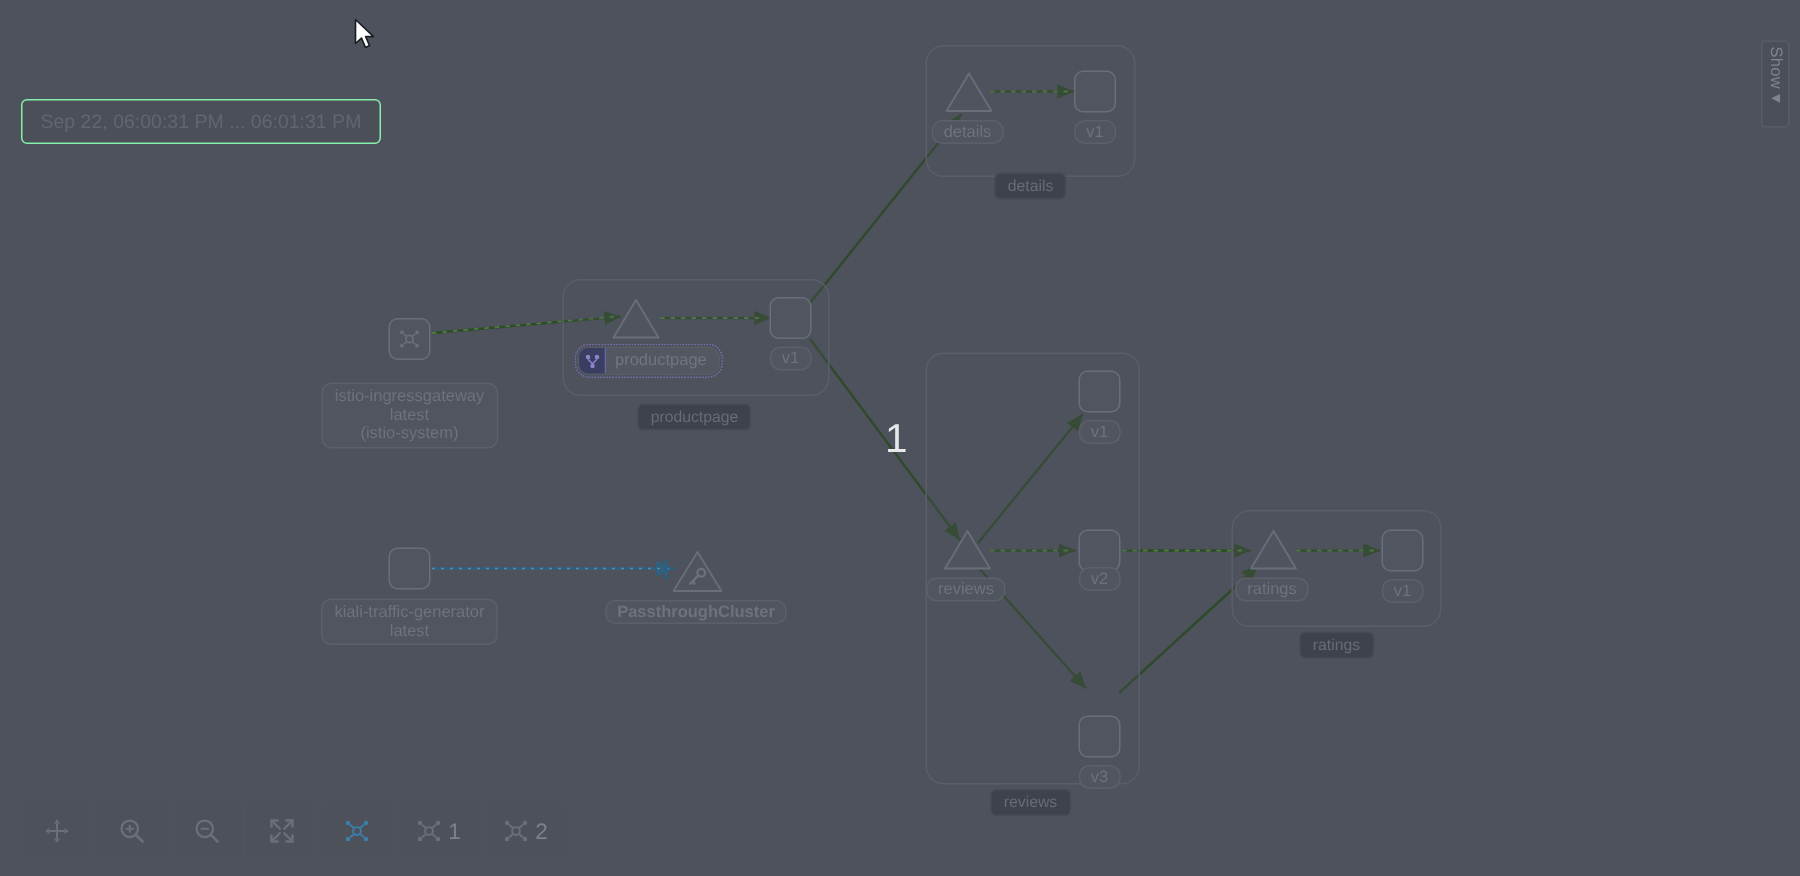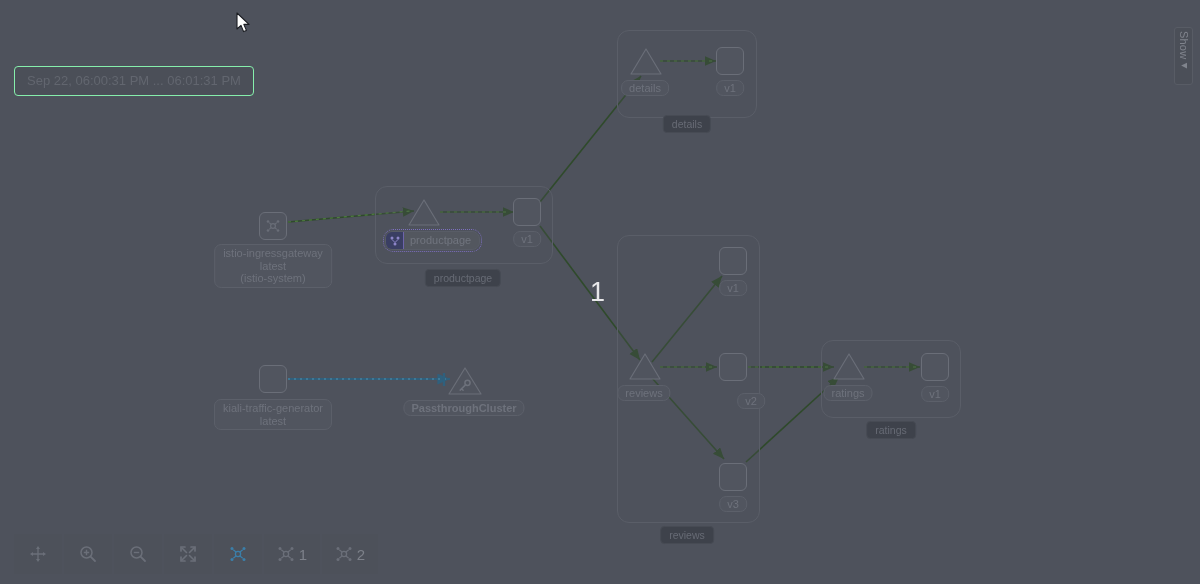--- a/index.html
+++ b/index.html
@@ -268,21 +268,21 @@
       <span style="position:absolute; left:6px; top:6px;">
         <svg width="16" height="16" viewBox="0 0 16 16">
           <circle cx="8" cy="8" r="2.4" fill="none" stroke="#6a6e78" stroke-width="1.2"></circle>
           <circle cx="3" cy="3.5" r="1.3" fill="#6a6e78"></circle>
           <circle cx="13" cy="3.5" r="1.3" fill="#6a6e78"></circle>
           <circle cx="3" cy="12.5" r="1.3" fill="#6a6e78"></circle>
           <circle cx="13" cy="12.5" r="1.3" fill="#6a6e78"></circle>
           <path d="M4.2,4.6 L6.2,6.3 M11.8,4.6 L9.8,6.3 M4.2,11.4 L6.2,9.7 M11.8,11.4 L9.8,9.7" stroke="#6a6e78" stroke-width="1.1"></path>
         </svg>
       </span>
-      <div class="node-label multi" style="top:32px;">
+      <div class="node-label multi" style="top:43px;">
         <div>istio-ingressgateway</div>
         <div>latest</div>
         <div>(istio-system)</div>
       </div>
     </div>
 
     <div class="node" style="left:407px; top:198px; width:32px; height:28px;">
       <svg class="tri-svg" width="34" height="29" viewBox="0 0 34 29">
         <path d="M17,2 L32,27 L2,27 Z" fill="#50545e" stroke="#6a6e78" stroke-width="1.2" stroke-linejoin="round"></path>
       </svg>
@@ -322,23 +322,23 @@
       </svg>
       <div class="node-label" style="top:33px;">reviews</div>
     </div>
 
     <div class="node" style="left:719px; top:247px; width:28px; height:28px;">
       <div class="wl-box"></div>
       <div class="node-label" style="top:33px;">v1</div>
     </div>
     <div class="node" style="left:719px; top:353px; width:28px; height:28px;">
       <div class="wl-box"></div>
-      <div class="node-label" style="top:40px;margin-left:18px;">v2</div>
-    </div>
-    <div class="node" style="left:719px; top:463px; width:28px; height:28px;">
+      <div class="node-label" style="top:25px;">v2</div>
+    </div>
+    <div class="node" style="left:719px; top:477px; width:28px; height:28px;">
       <div class="wl-box"></div>
       <div class="node-label" style="top:33px;">v3</div>
     </div>
 
     <div class="node" style="left:832px; top:352px; width:32px; height:28px;">
       <svg class="tri-svg" width="34" height="29" viewBox="0 0 34 29">
         <path d="M17,2 L32,27 L2,27 Z" fill="#50545e" stroke="#6a6e78" stroke-width="1.2" stroke-linejoin="round"></path>
       </svg>
       <div class="node-label" style="top:33px;">ratings</div>
     </div>

